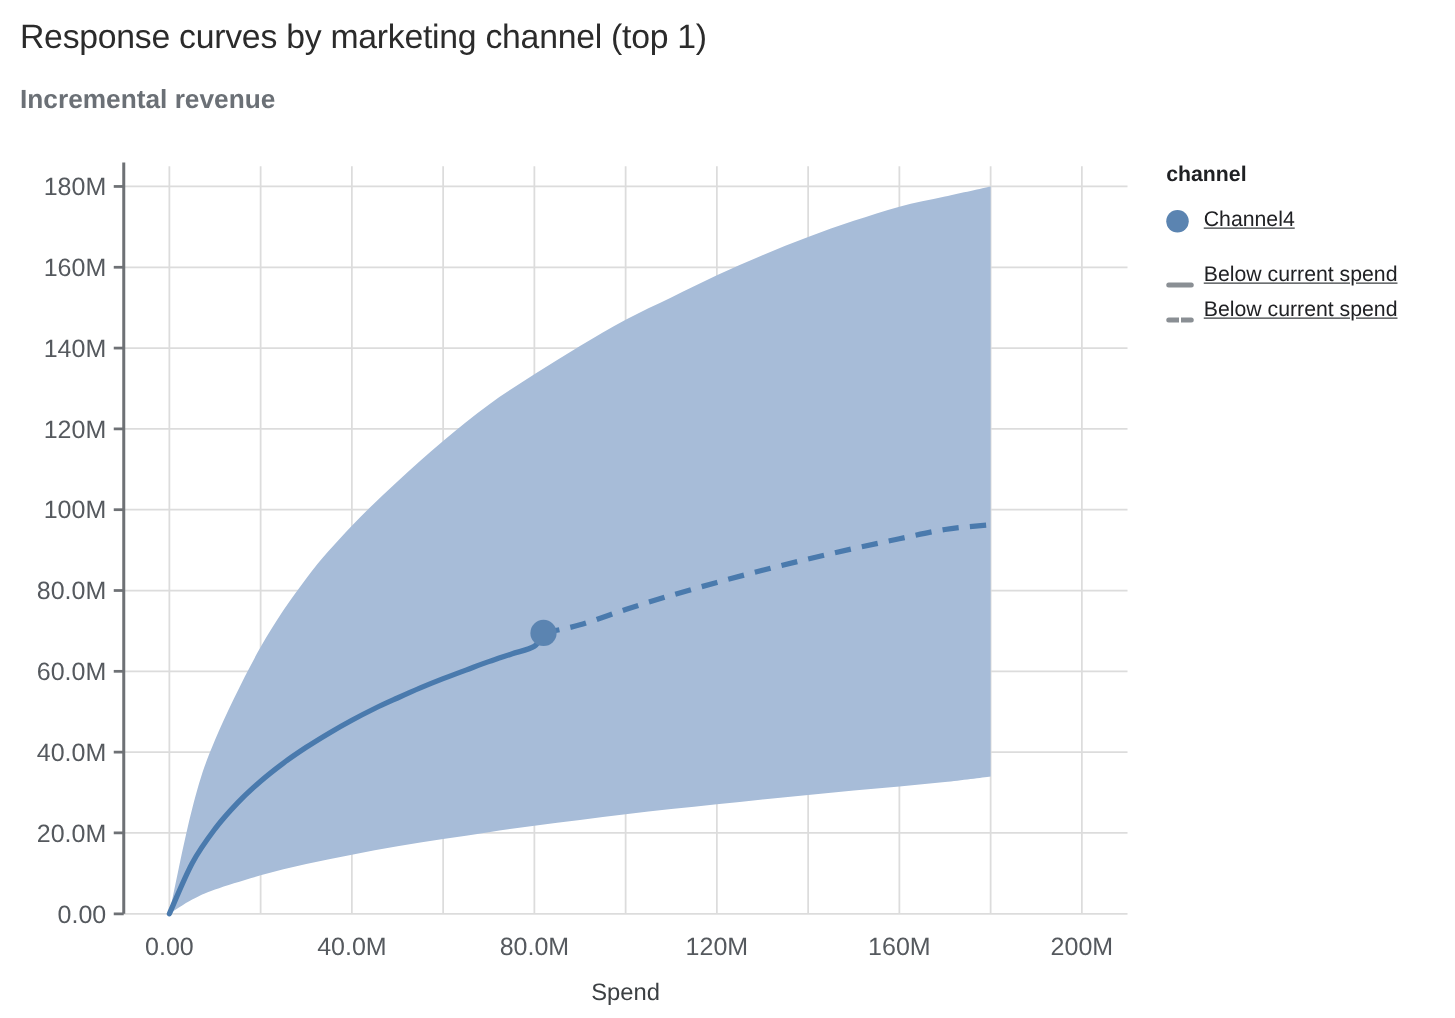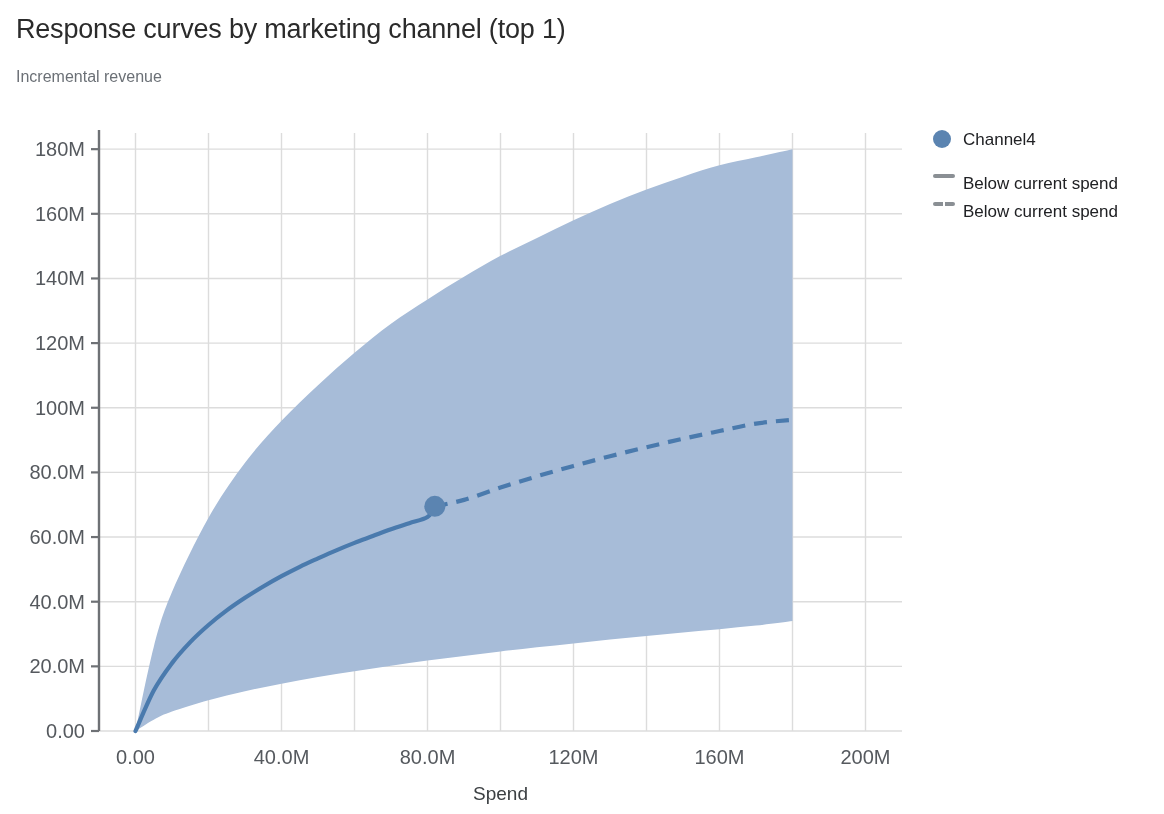--- a/index.html
+++ b/index.html
@@ -28,22 +28,22 @@
     font-size: 27px;
     font-weight: 400;
     color: #2b2b2b;
     letter-spacing: -0.2px;
     white-space: nowrap;
   }
   .subtitle {
     position: absolute;
     left: 16px;
     top: 68px;
-    font-size: 16px;
-    font-weight: 400;
+    font-size: 21px;
+    font-weight: 700;
     color: #6b7076;
     white-space: nowrap;
   }
   svg.plot {
     position: absolute;
     left: 0;
     top: 0;
   }
   .tick-text {
     font-family: "Liberation Sans", sans-serif;
@@ -63,23 +63,24 @@
   }
   .legend-title {
     font-size: 17px;
     font-weight: bold;
     color: #202124;
     margin: 0 0 10px 0;
     line-height: 20px;
   }
   .legend-row {
     display: flex;
-    align-items: flex-start;
+    align-items: flex-end;
     height: 26px;
     margin-bottom: 2px;
+    text-decoration: underline;
   }
   .legend-row.spaced { margin-top: 18px; }
   .legend-swatch {
     width: 30px;
     flex: 0 0 30px;
     display: flex;
     align-items: center;
     justify-content: flex-start;
   }
   .dot {
@@ -173,20 +174,21 @@
         <text x="281.5" y="764" text-anchor="middle" class="tick-text">40.0M</text>
         <text x="427.5" y="764" text-anchor="middle" class="tick-text">80.0M</text>
         <text x="573.5" y="764" text-anchor="middle" class="tick-text">120M</text>
         <text x="719.5" y="764" text-anchor="middle" class="tick-text">160M</text>
         <text x="865.5" y="764" text-anchor="middle" class="tick-text">200M</text>
       </g>
       <text x="500.5" y="800" text-anchor="middle" class="axis-title">Spend</text>
     </svg>
 
   <div class="legend">
+    <div class="legend-title">channel</div>
 
     <div class="legend-row">
       <span class="legend-swatch">
         <span class="dot" id="sw-series" style="background: rgb(91, 132, 177);"></span>
       </span>
       <span class="legend-label">Channel4</span>
     </div>
 
     <div class="legend-row spaced">
       <span class="legend-swatch">

